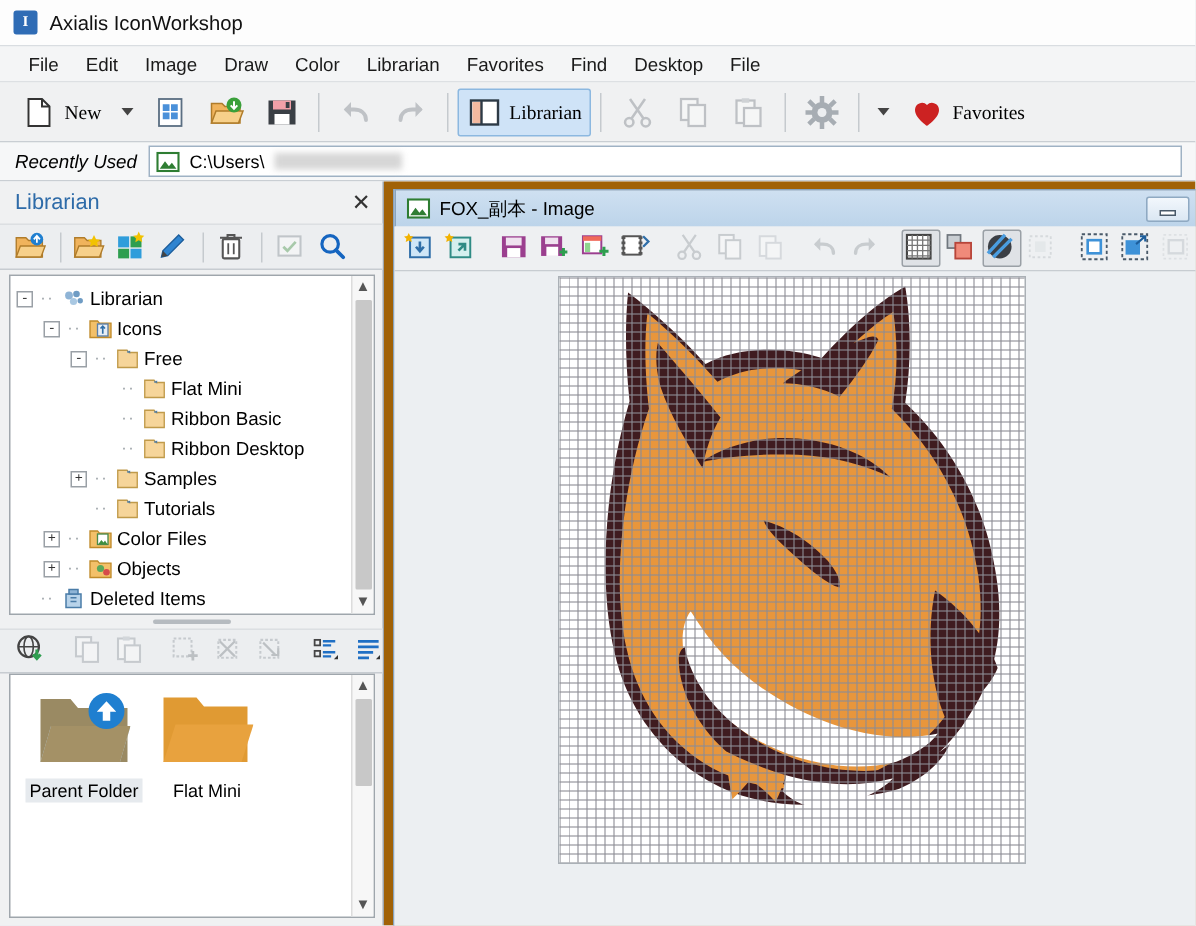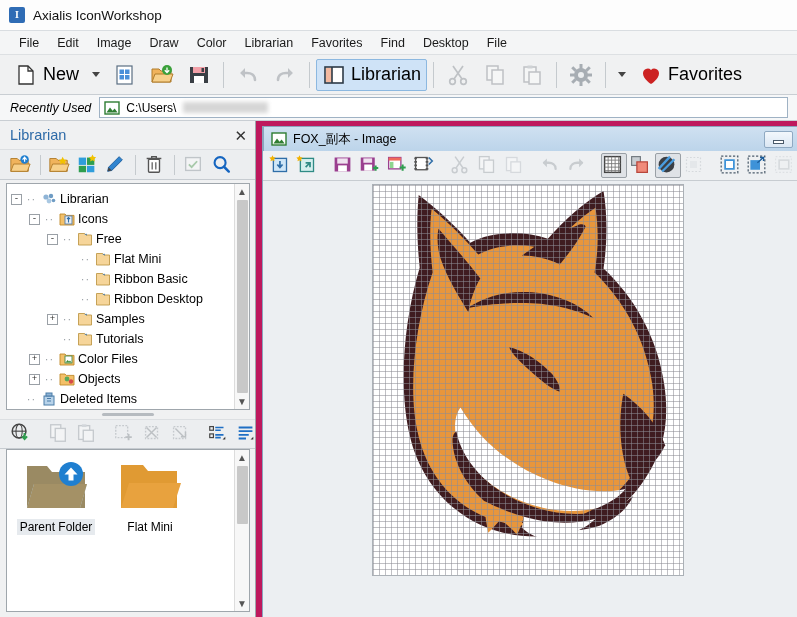--- a/index.html
+++ b/index.html
@@ -29,21 +29,21 @@
   .menu-item { padding:2px 9px; font-size:12.5px; color:#1a1a1a; cursor:default; }
 
   
   .toolbar { height:40px; display:flex; align-items:center; gap:1px;
              padding-left:8px; background:#f0f1f2;
              border-bottom:1px solid #c9ced3; }
   .tb-btn { display:flex; align-items:center; gap:5px; height:32px;
             padding:0 5px; border:1px solid transparent; border-radius:2px;
             cursor:default; }
   .tb-btn.active { border-color:#8cb8e0; background:#cfe3f7; }
-  .tb-label { font-size:18px; }
+  .tb-label { font-size:13px;font-family:Liberation Serif, serif; }
   .tb-sep { width:1px; height:26px; background:#c5cace; margin:0 5px; }
   .caret { width:0;height:0;border-left:4px solid transparent;
            border-right:4px solid transparent;border-top:5px solid #444; }
   .ico { width:24px; height:24px; display:inline-block; position:relative; }
   .ico svg { display:block; }
   .dis { opacity:.38; }
 
   
   .recent { height:26px; display:flex; align-items:center; gap:8px;
             padding-left:10px; background:#f6f7f8;
@@ -91,28 +91,28 @@
   .grip { width:52px; height:3px; background:#b6bbc0; border-radius:2px; }
 
   .grid-tb { height:30px; display:flex; align-items:center; gap:2px;
              padding-left:8px; background:#eceef0;
              border-top:1px solid #dcdfe2; border-bottom:1px solid #c7ccd1;
              overflow:hidden; }
   .grid-tb .tb-sep { height:20px; margin:0 4px; }
   .grid-wrap { flex:1; margin:0 5px 5px 6px; background:#fff;
                border:1px solid #9fa6ac; display:flex; overflow:hidden; }
   .grid { flex:1; display:flex; flex-wrap:wrap; align-content:flex-start;
-          padding:10px 0 0 8px; gap:12px; }
+          padding:10px 0 0 8px; gap:0; }
   .gitem { width:82px; display:flex; flex-direction:column; align-items:center;
            cursor:default; }
   .gitem .cap { font-size:12px; margin-top:4px; padding:1px 3px; white-space:nowrap; }
   .gitem.sel .cap { background:#e6eaee; }
 
   
-  .mdi { flex:1; background:#be185d; padding:4px 0 0 6px; position:relative; }
+  .mdi { flex:1; background:#a16207; padding:4px 0 0 6px; position:relative; }
   .imgwin { position:absolute; left:6px; top:5px; right:-2px; bottom:-2px;
             background:#e9edf1; border:1px solid #8aa4bd;
             border-top:none; display:flex; flex-direction:column; }
   .iw-title { height:25px; display:flex; align-items:center; gap:6px;
               padding:0 4px 0 7px;
               background:linear-gradient(to bottom,#cfe0f1,#bcd4ea);
               border:1px solid #8aa4bd; border-bottom:none; }
   .iw-title-text { font-size:12.5px; flex:1; }
   .iw-min { width:29px; height:17px; border:1px solid #8fa9c2; border-radius:2px;
             background:linear-gradient(to bottom,#f2f7fc,#dbe7f3);

